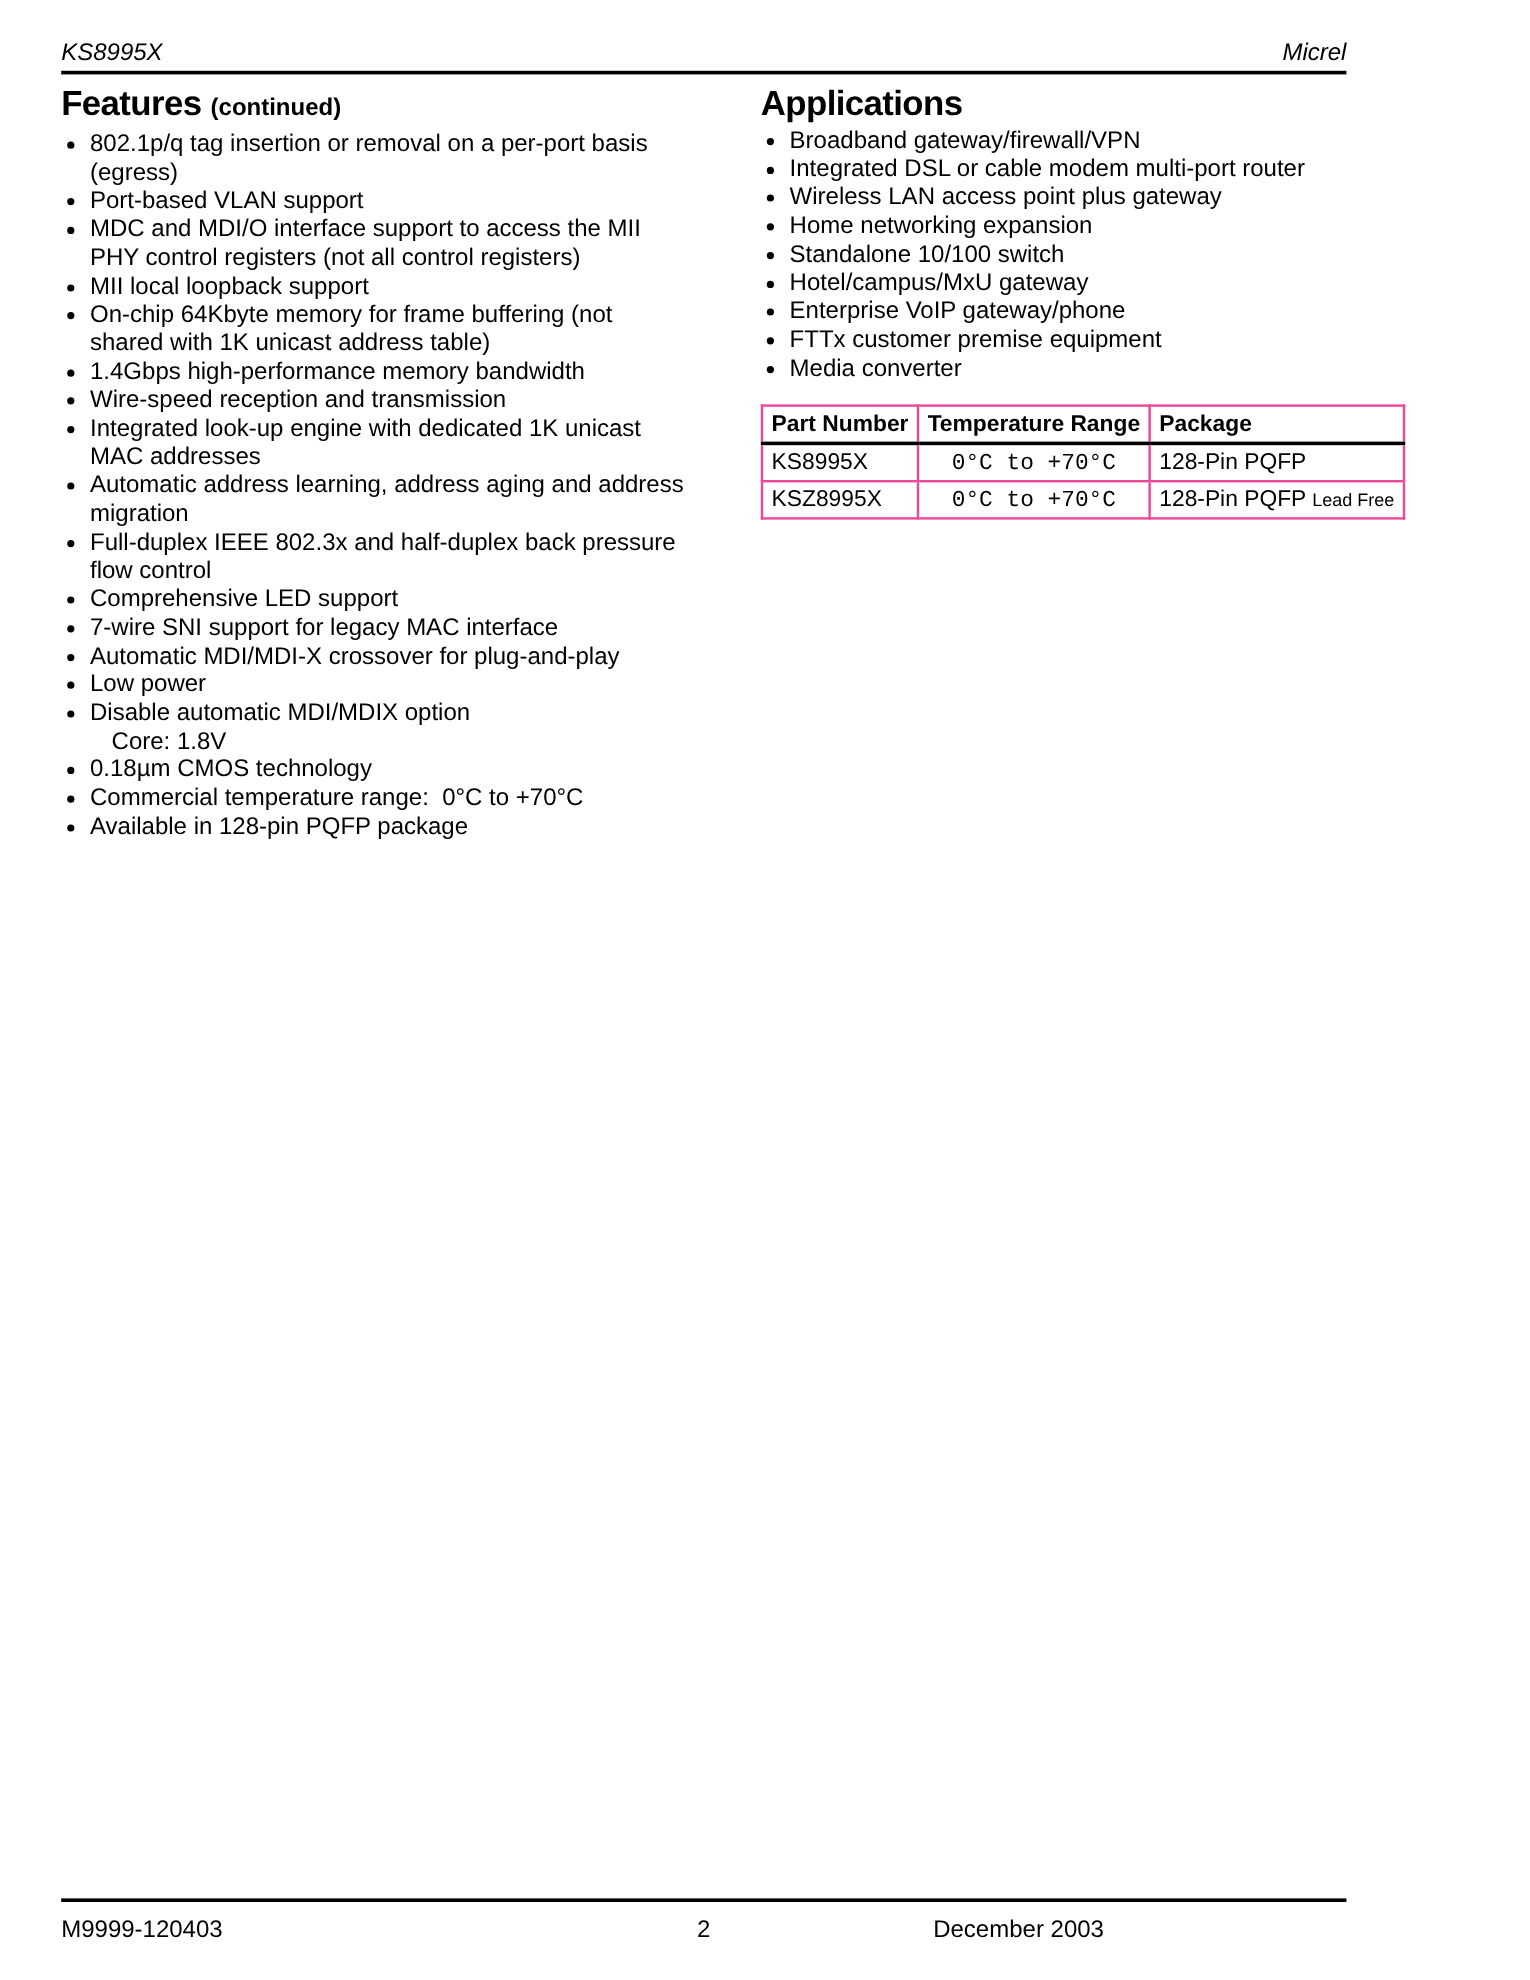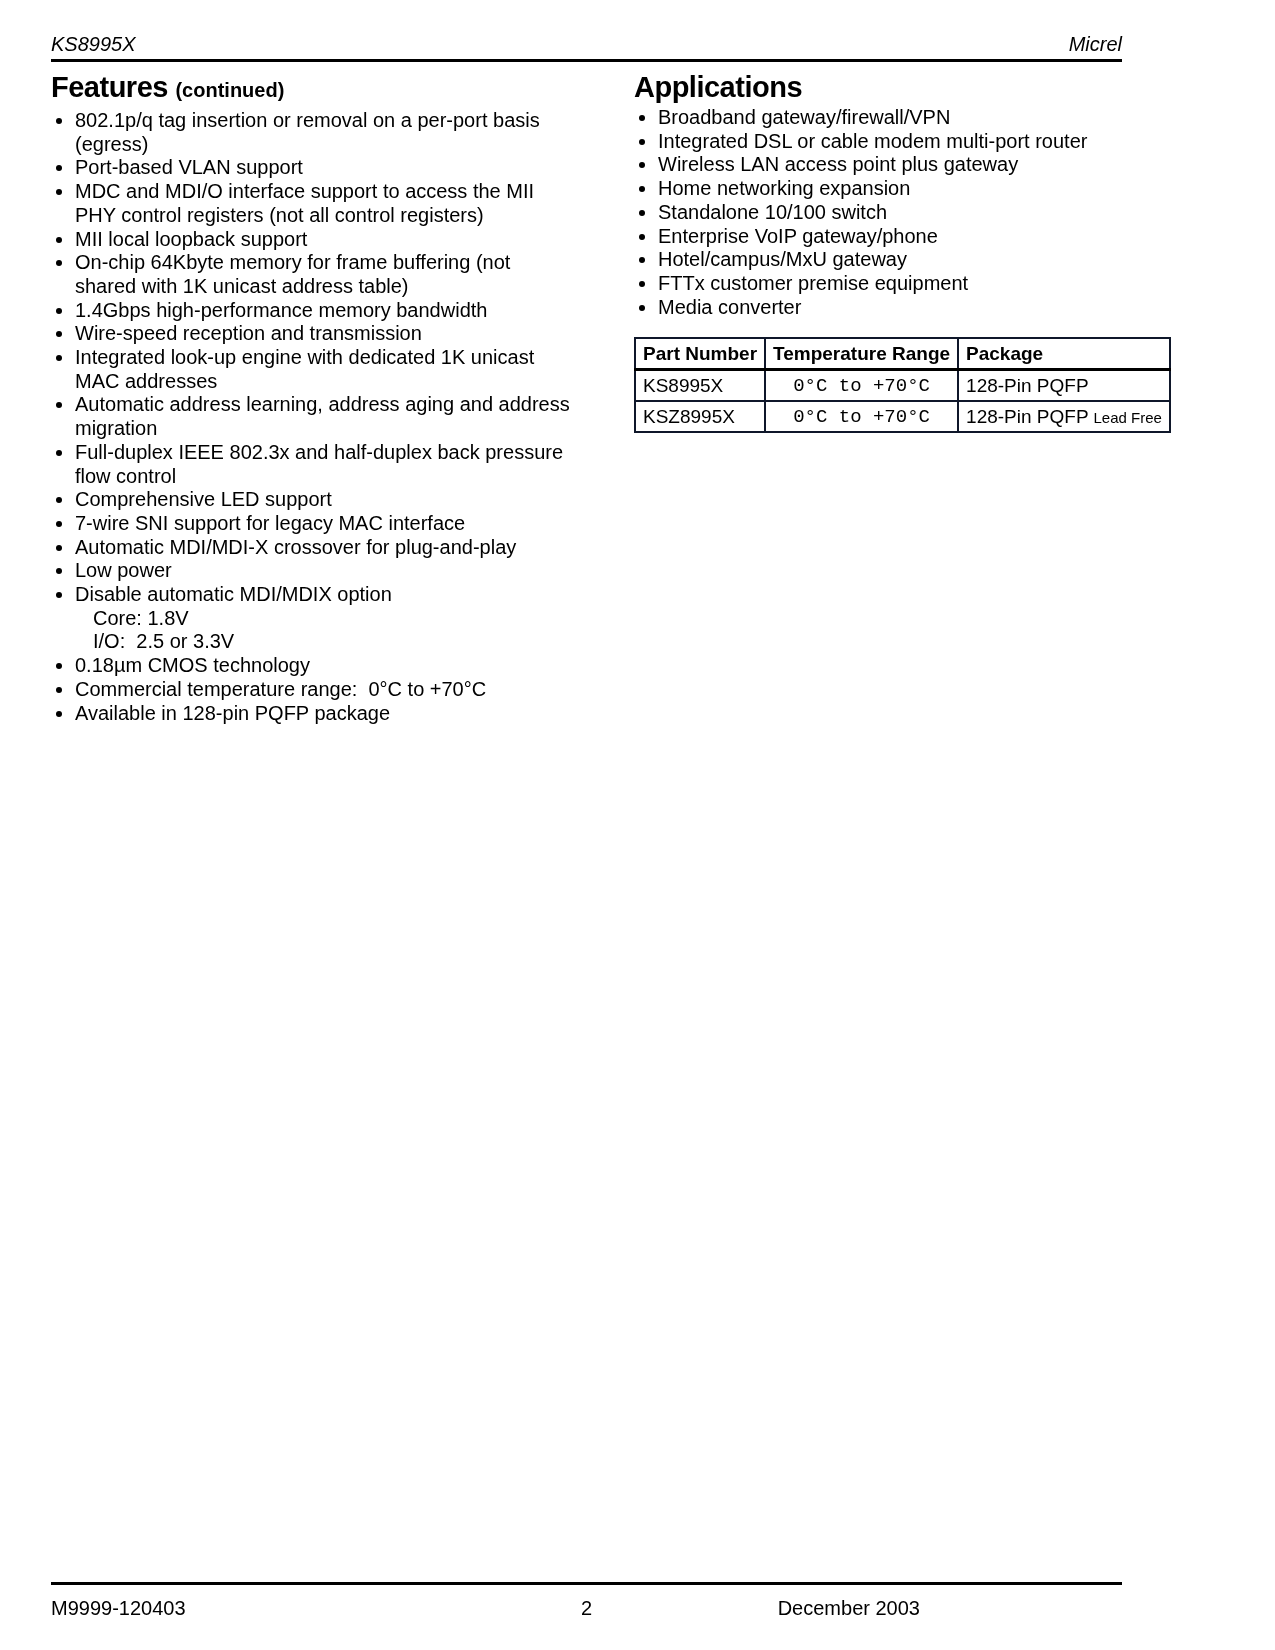--- a/index.html
+++ b/index.html
@@ -83,21 +83,21 @@
 
   
   table.order {
     margin-top: 18px;
     border-collapse: collapse;
     border: 2px solid #000;
     font-size: 19px;
     table-layout: fixed;
   }
   table.order th, table.order td {
-    border: 2px solid #0f172a;
+    border: 2px solid #ec4899;
     padding: 2px 7px;
     height: 25px;
     white-space: nowrap;
     text-align: left;
     font-weight: normal;
     overflow: hidden;
     margin-left: 12px;
   }
   table.order th { font-weight: bold; border-bottom: 3px solid #000; }
   table.order .c-part { width: 112px; }
@@ -151,37 +151,36 @@
         <li><span class="bullet"></span><span class="li-text">Automatic address learning, address aging and address
 migration</span></li>
         <li><span class="bullet"></span><span class="li-text">Full-duplex IEEE 802.3x and half-duplex back pressure
 flow control</span></li>
         <li><span class="bullet"></span><span class="li-text">Comprehensive LED support</span></li>
         <li><span class="bullet"></span><span class="li-text">7-wire SNI support for legacy MAC interface</span></li>
         <li><span class="bullet"></span><span class="li-text">Automatic MDI/MDI-X crossover for plug-and-play</span></li>
         <li><span class="bullet"></span><span class="li-text">Low power</span></li>
         <li><span class="bullet"></span><span class="li-text">Disable automatic MDI/MDIX option</span></li>
         <li class="indent"><span class="li-text">Core: 1.8V</span></li>
-        <li class="indent"><span class="li-text">I/O:  2.5 or 3.3V</span></li>
         <li><span class="bullet"></span><span class="li-text">0.18µm CMOS technology</span></li>
         <li><span class="bullet"></span><span class="li-text">Commercial temperature range:  0°C to +70°C</span></li>
         <li><span class="bullet"></span><span class="li-text">Available in 128-pin PQFP package</span></li>
       </ul>
   </div>
 
   <div class="col-right">
     <h1 class="section"><span>Applications</span></h1>
     <ul class="bullets">
         <li><span class="bullet"></span><span class="li-text">Broadband gateway/firewall/VPN</span></li>
         <li><span class="bullet"></span><span class="li-text">Integrated DSL or cable modem multi-port router</span></li>
         <li><span class="bullet"></span><span class="li-text">Wireless LAN access point plus gateway</span></li>
         <li><span class="bullet"></span><span class="li-text">Home networking expansion</span></li>
         <li><span class="bullet"></span><span class="li-text">Standalone 10/100 switch</span></li>
+        <li><span class="bullet"></span><span class="li-text">Hotel/campus/MxU gateway</span></li>
         <li><span class="bullet"></span><span class="li-text">Enterprise VoIP gateway/phone</span></li>
-        <li><span class="bullet"></span><span class="li-text">Hotel/campus/MxU gateway</span></li>
         <li><span class="bullet"></span><span class="li-text">FTTx customer premise equipment</span></li>
         <li><span class="bullet"></span><span class="li-text">Media converter</span></li>
       </ul>
 
 
     <table class="order">
       <thead>
         <tr>
           <th class="c-part">Part Number</th>
           <th class="c-temp">Temperature Range</th>

